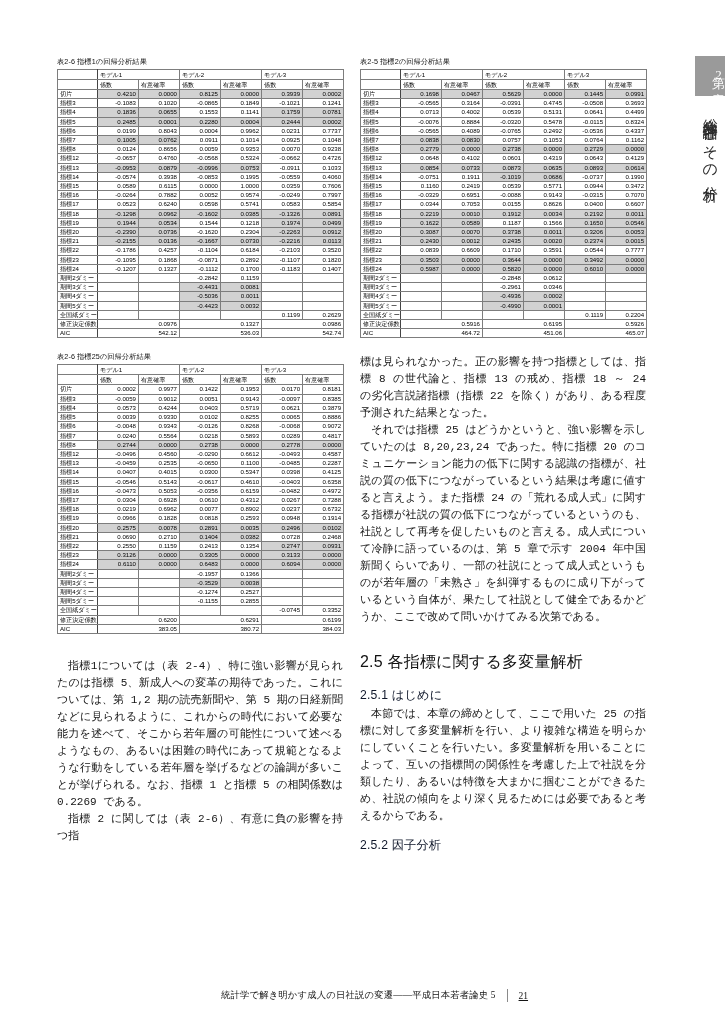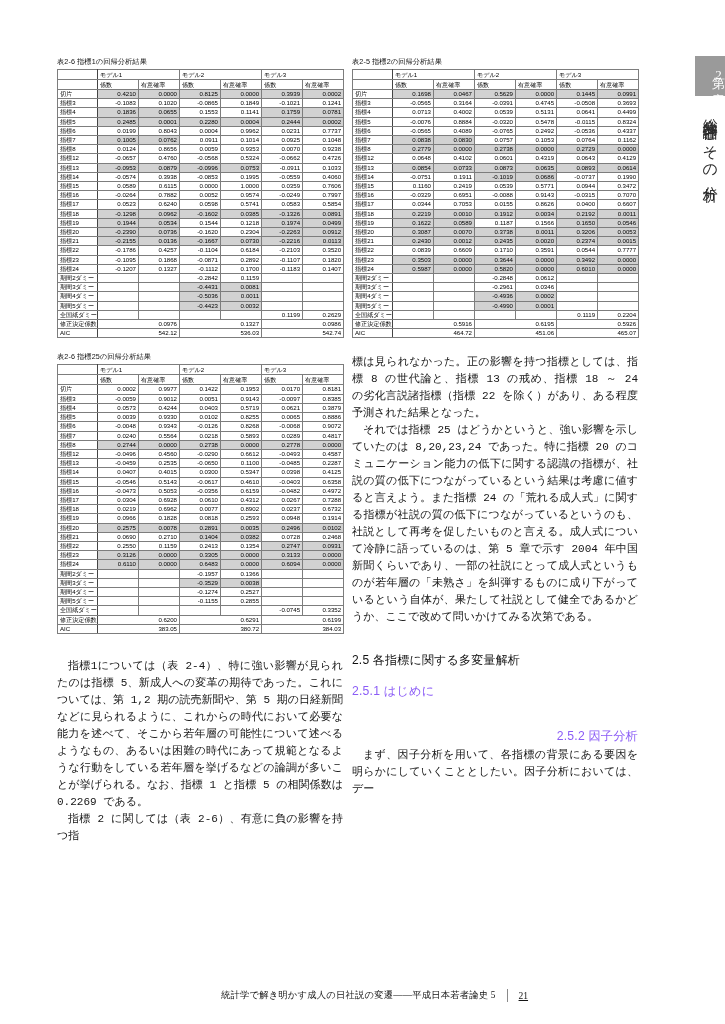--- a/index.html
+++ b/index.html
@@ -53,21 +53,21 @@
     margin-top: 10px;
     line-height: 1.1;
   }
 
   
   .col {
     position: absolute;
     width: 286px;
   }
   .col-left  { left: 57px; top: 57px; }
-  .col-right { left: 352px; top: 57px; }
+  .col-right { left: 360px; top: 57px; }
 
   
   .table-block { margin-bottom: 14px; }
   .table-caption {
     font-size: 7.2px;
     font-family: "Liberation Sans", sans-serif;
     color: #111;
     margin-bottom: 2px;
     letter-spacing: 0.1px;
   }
@@ -113,33 +113,33 @@
     line-height: 17px;
     text-align: justify;
     text-justify: inter-character;
     color: #141414;
     font-family: Liberation Mono, monospace;
   }
   .body-text p { margin: 0; text-indent: 1em; }
 
   h2.sec {
     font-family: "Liberation Sans", "DejaVu Sans", sans-serif;
-    font-size: 12px;
+    font-size: 16px;
     font-weight: normal;
     margin: 26px 0 12px 0;
     letter-spacing: 0.2px;
     color: #111;
   }
   h3.subsec {
     font-family: "Liberation Sans", "DejaVu Sans", sans-serif;
     font-size: 12.2px;
     font-weight: normal;
     margin: 14px 0 2px 0;
     letter-spacing: 0.2px;
-    color: #8b5cf6;
+    color: #0f172a;
   }
 
   
   .footer {
     position: absolute;
     left: 0;
     right: 0;
     bottom: 22px;
     display: flex;
     justify-content: center;
@@ -988,24 +988,24 @@
         </table>
     </div>
 
     <div class="body-text" style="margin-top:16px;">
       <p style="text-indent:0;">標は見られなかった。正の影響を持つ指標としては、指標 8 の世代論と、指標 13 の戒め、指標 18 ～ 24 の劣化言説諸指標（指標 22 を除く）があり、ある程度予測された結果となった。</p>
       <p>それでは指標 25 はどうかというと、強い影響を示していたのは 8,20,23,24 であった。特に指標 20 のコミュニケーション能力の低下に関する認識の指標が、社説の質の低下につながっているという結果は考慮に値すると言えよう。また指標 24 の「荒れる成人式」に関する指標が社説の質の低下につながっているというのも、社説として再考を促したいものと言える。成人式について冷静に語っているのは、第 5 章で示す 2004 年中国新聞くらいであり、一部の社説にとって成人式というものが若年層の「未熟さ」を糾弾するものに成り下がっているという自体が、果たして社説として健全であるかどうか、ここで改めて問いかけてみる次第である。</p>
     </div>
 
     <h2 class="sec">2.5 各指標に関する多変量解析</h2>
     <h3 class="subsec">2.5.1 はじめに</h3>
-    <h3 class="subsec" style="margin-top:28px;text-align:right;">2.5.2 因子分析</h3>
     <div class="body-text">
-      <p>まず、因子分析を用いて、各指標の背景にある要因を明らかにしていくこととしたい。因子分析においては、デー</p>
+      <p>本節では、本章の締めとして、ここで用いた 25 の指標に対して多変量解析を行い、より複雑な構造を明らかにしていくことを行いたい。多変量解析を用いることによって、互いの指標間の関係性を考慮した上で社説を分類したり、あるいは特徴を大まかに掴むことができるため、社説の傾向をより深く見るためには必要であると考えるからである。</p>
     </div>
+    <h3 class="subsec" style="margin-top:12px;">2.5.2 因子分析</h3>
   </div>
 
   <div class="footer">
     <div class="run">統計学で解き明かす成人の日社説の変遷――平成日本若者論史 5</div>
     <div class="rule"></div>
     <div class="pageno">21</div>
   </div>
 
 </div>
 

